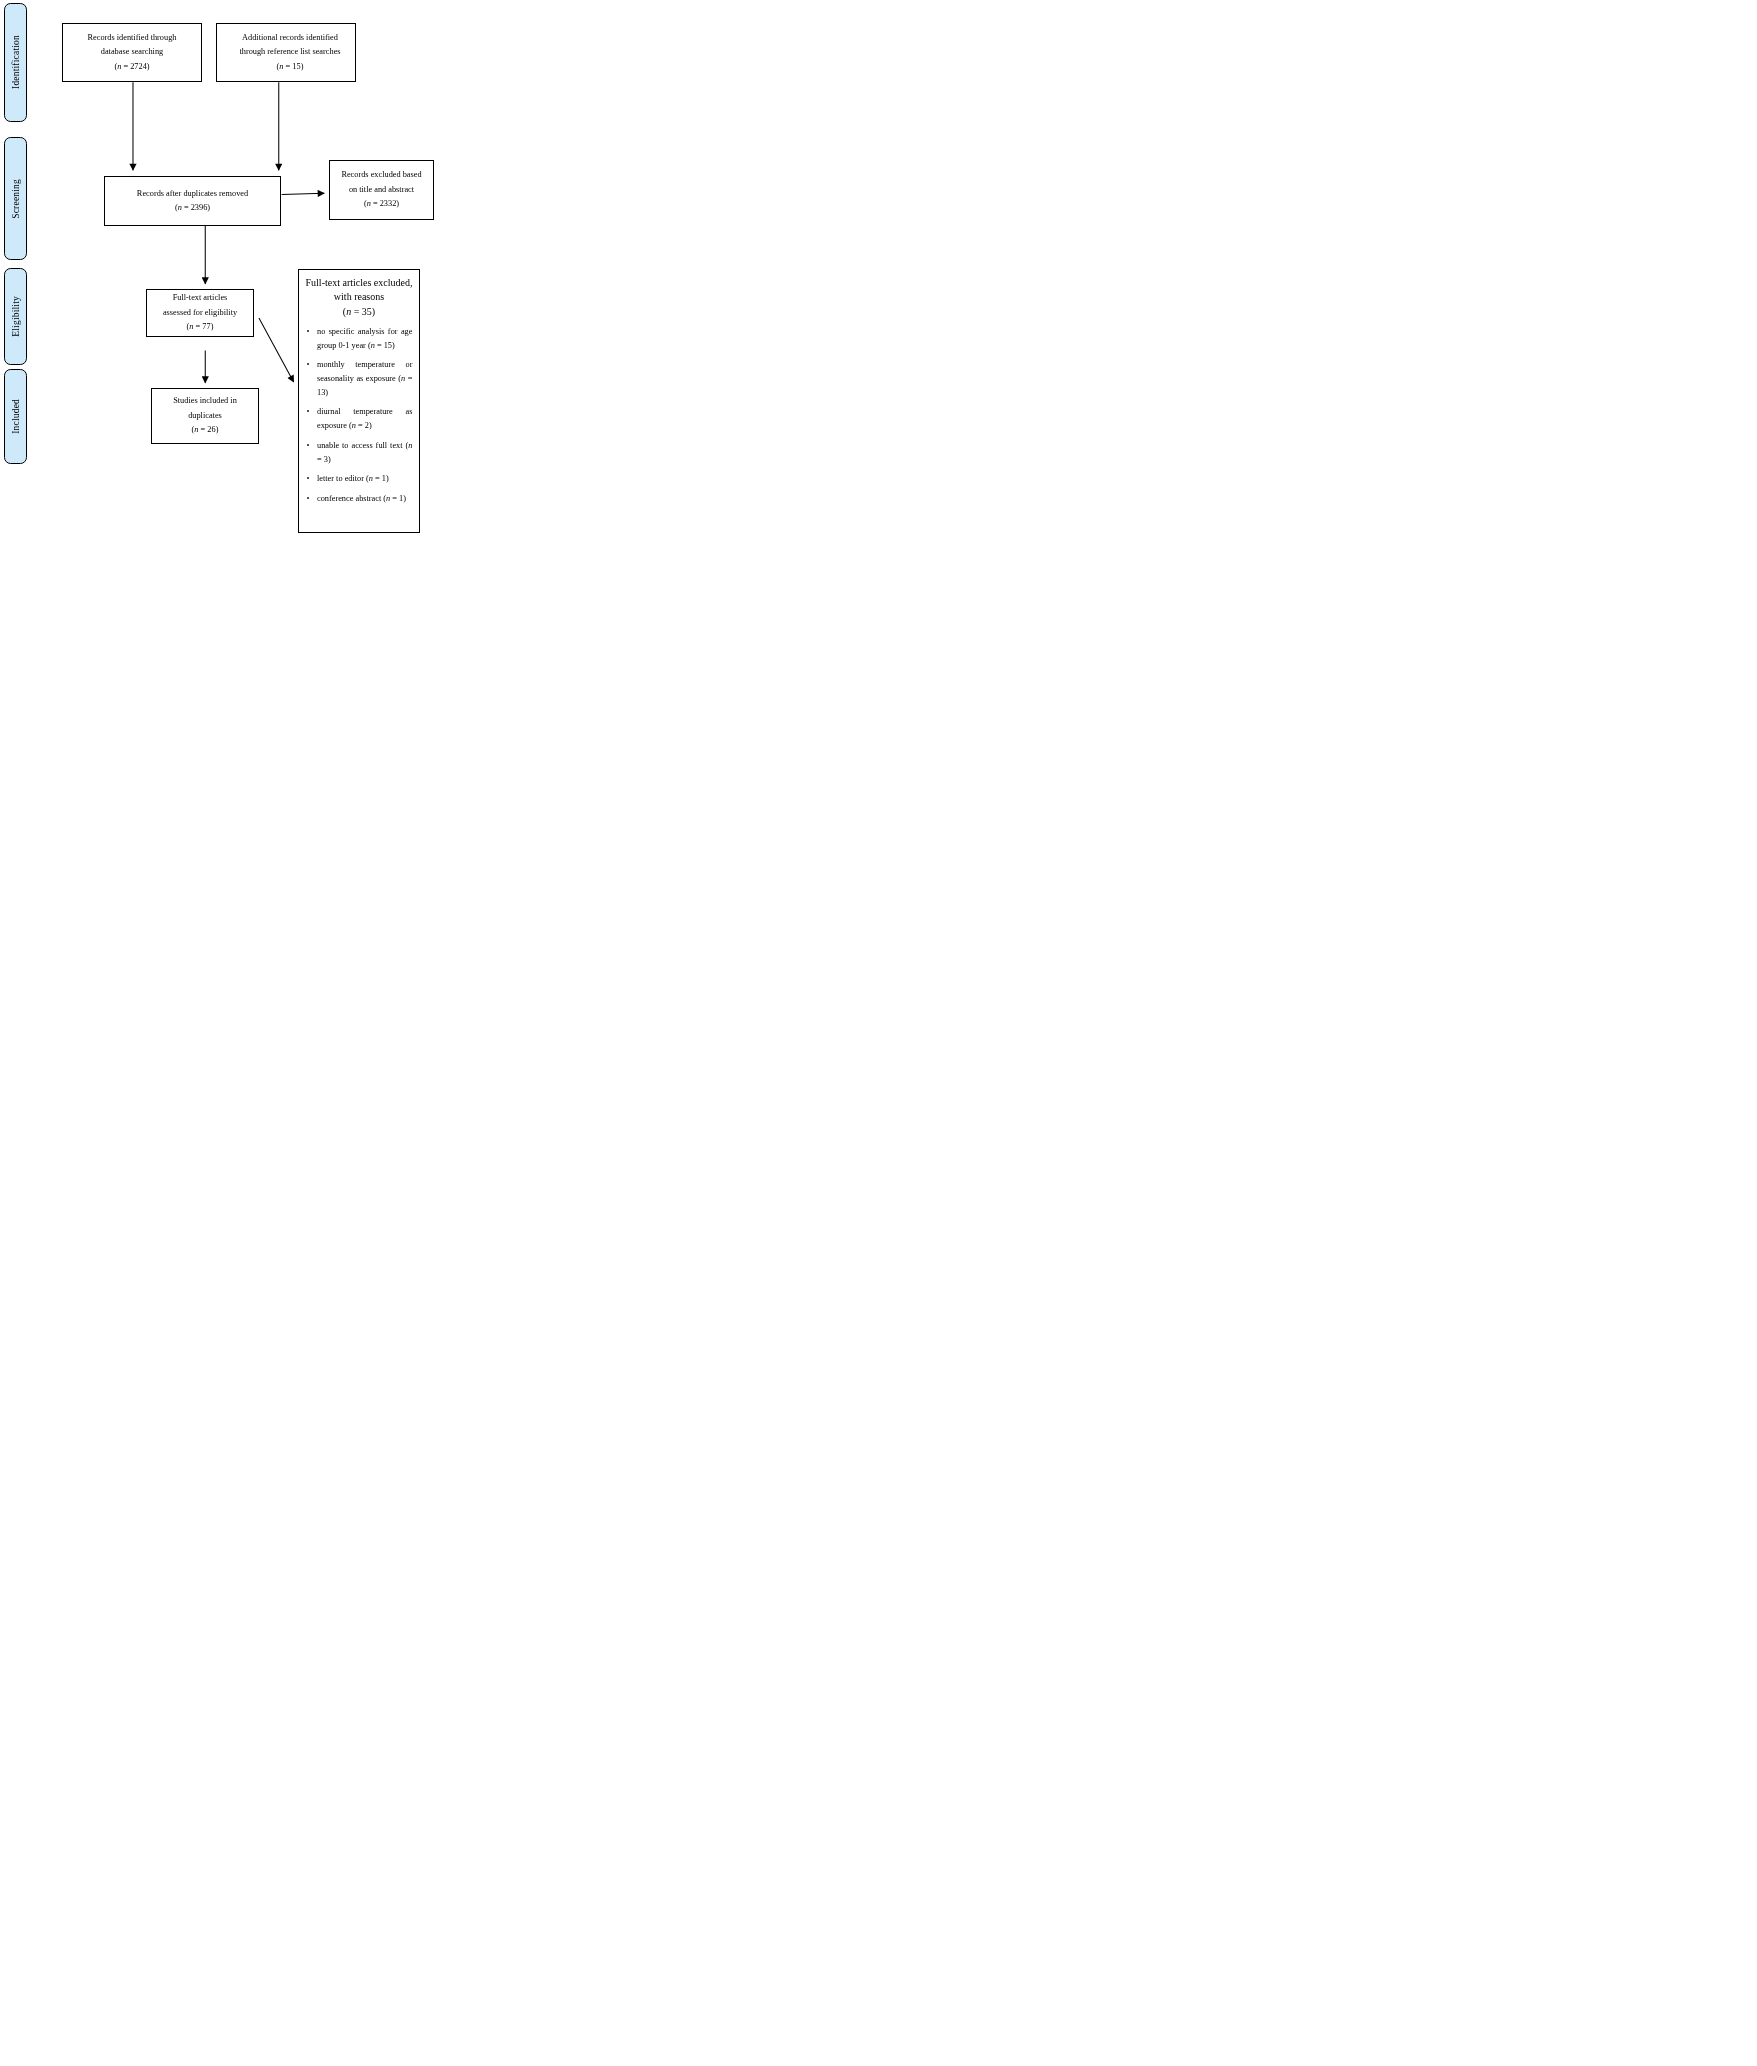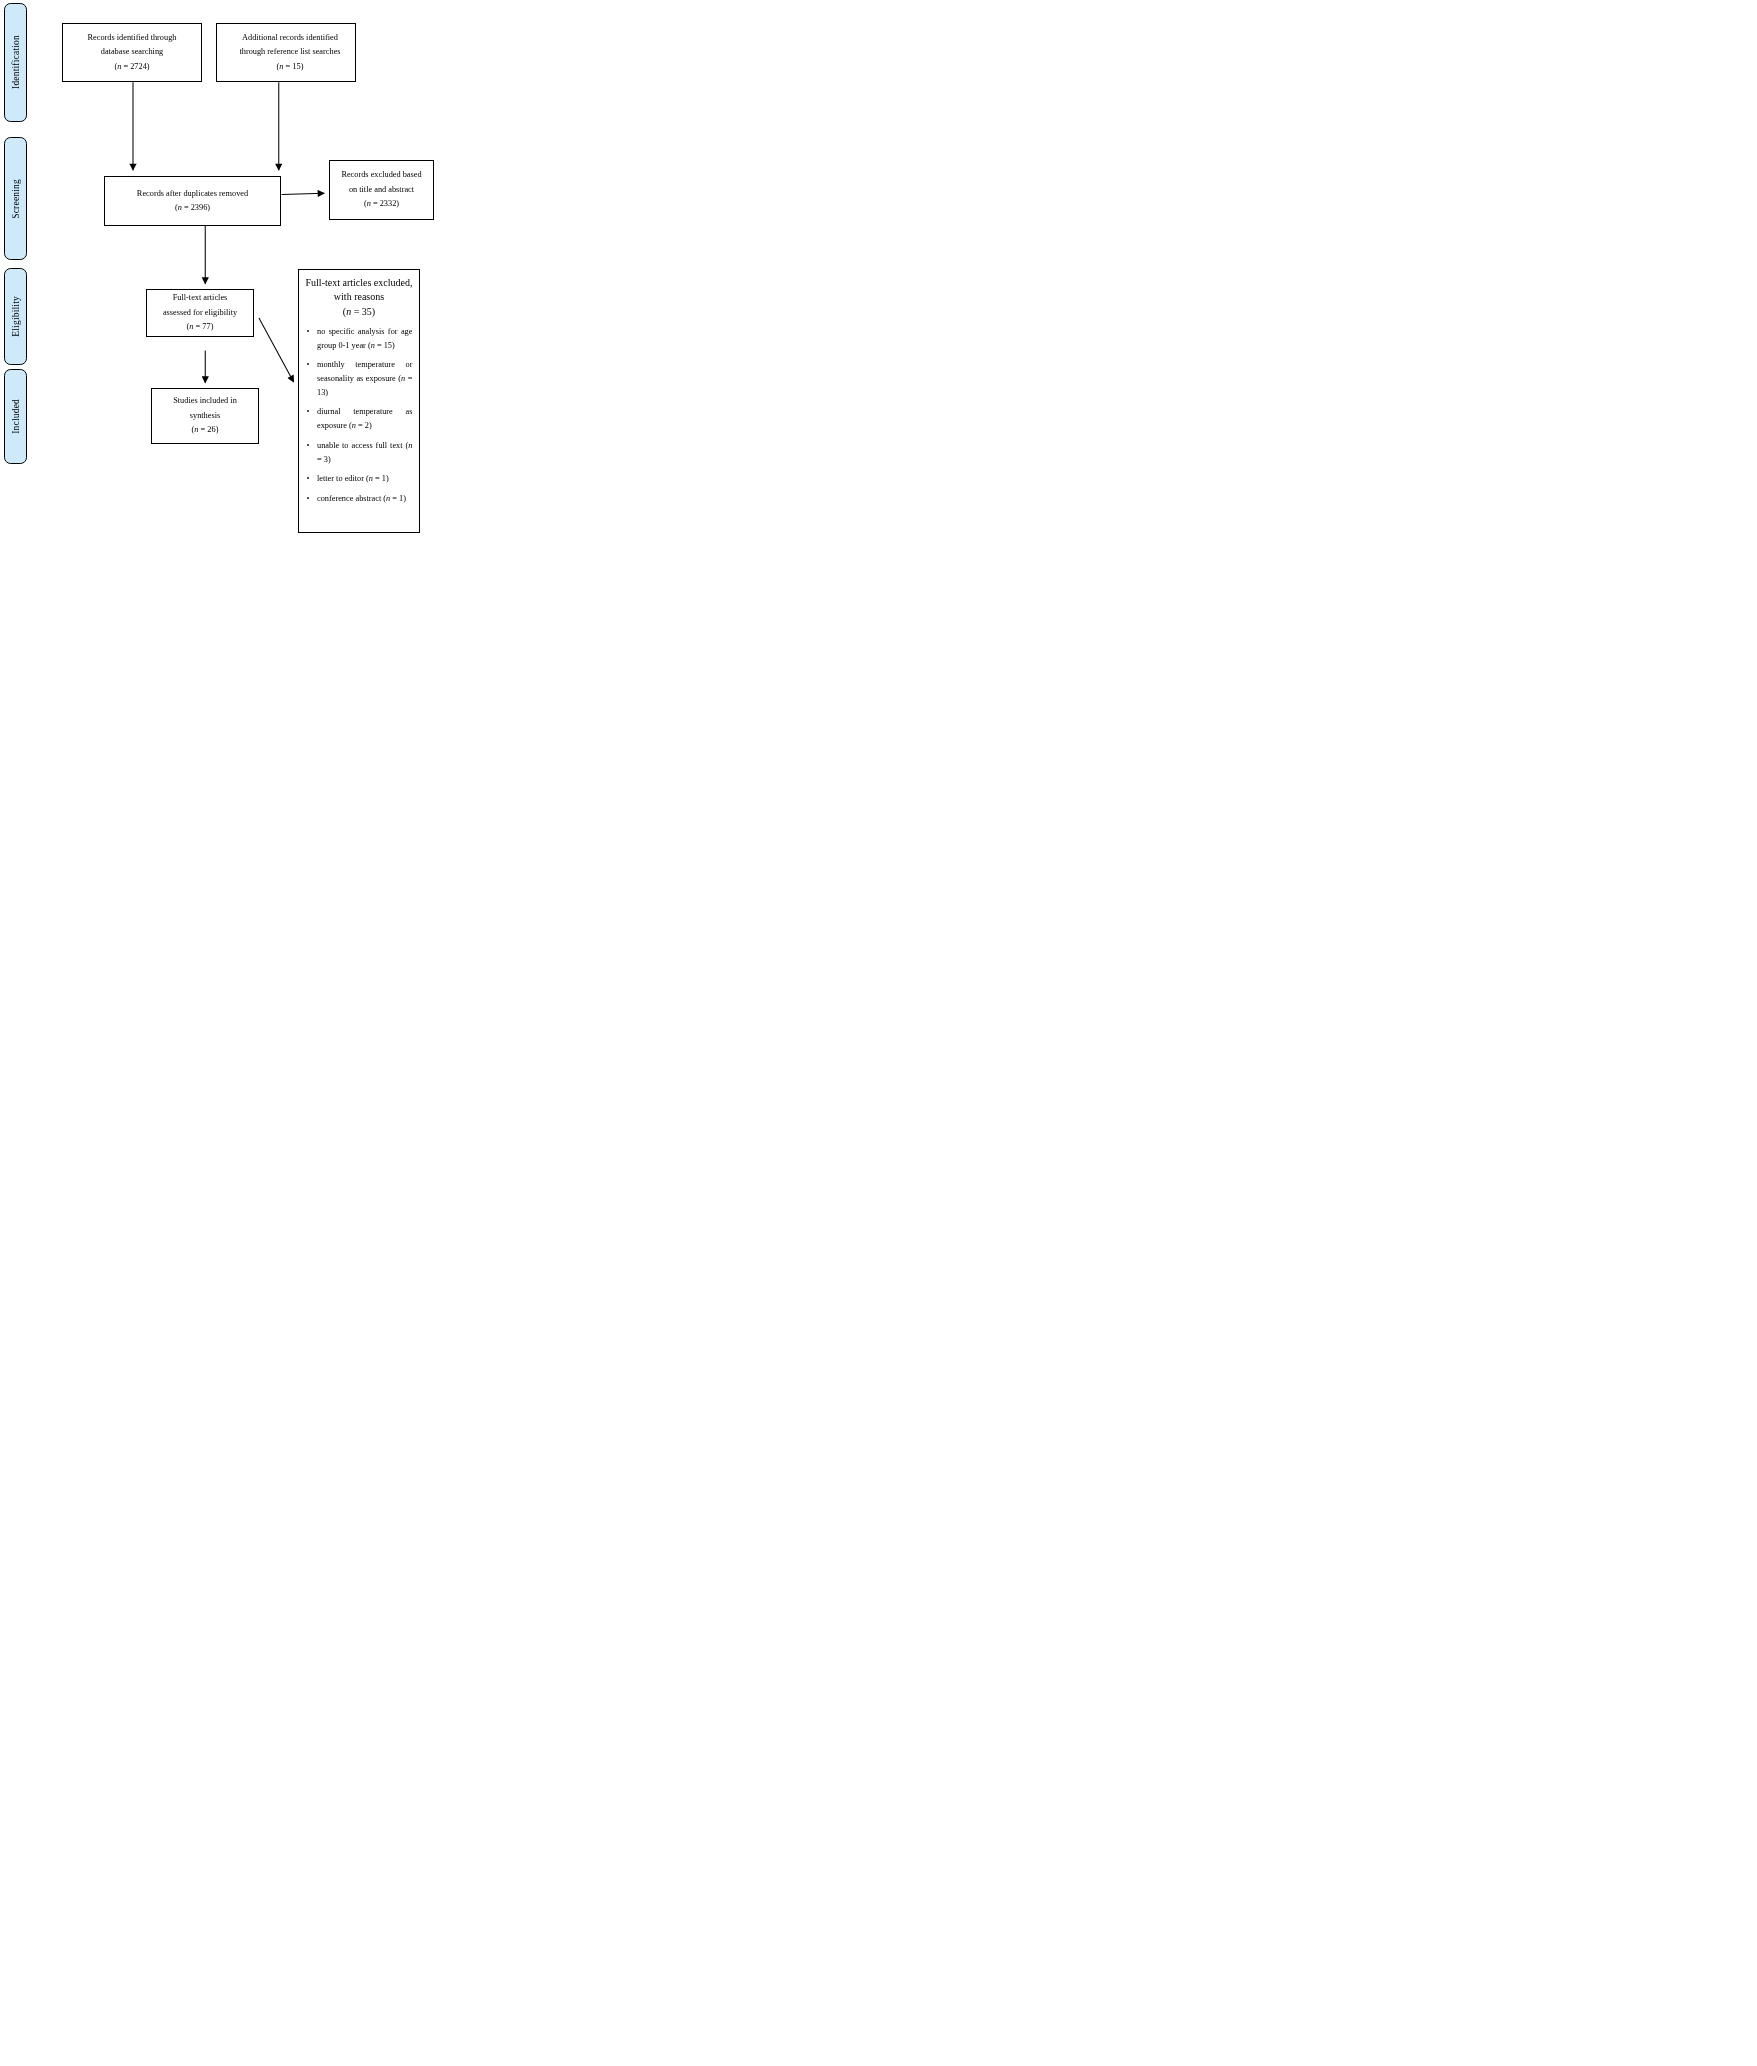--- a/index.html
+++ b/index.html
@@ -117,21 +117,21 @@
   </div>
 
   <div class="box" style="left:146px; top:289px; width:108px; height:48px;">
     <div>Full-text articles</div>
     <div>assessed for eligibility</div>
     <div><span>(</span><span class="nvar">n</span><span> = 77)</span></div>
   </div>
 
   <div class="box" style="left:151px; top:388px; width:108px; height:56px;">
     <div>Studies included in</div>
-    <div>synthesis</div>
+    <div>duplicates</div>
     <div><span>(</span><span class="nvar">n</span><span> = 26)</span></div>
   </div>
 
   <div class="box reasons" style="left:298px; top:269px; width:122px; height:264px;">
     <div class="reasons-header">Full-text articles excluded,</div>
     <div class="reasons-header">with reasons</div>
     <div class="reasons-header"><span>(</span><span class="nvar">n</span><span> = 35)</span></div>
 
     <div class="bullet">
       <span class="dot">•</span>

